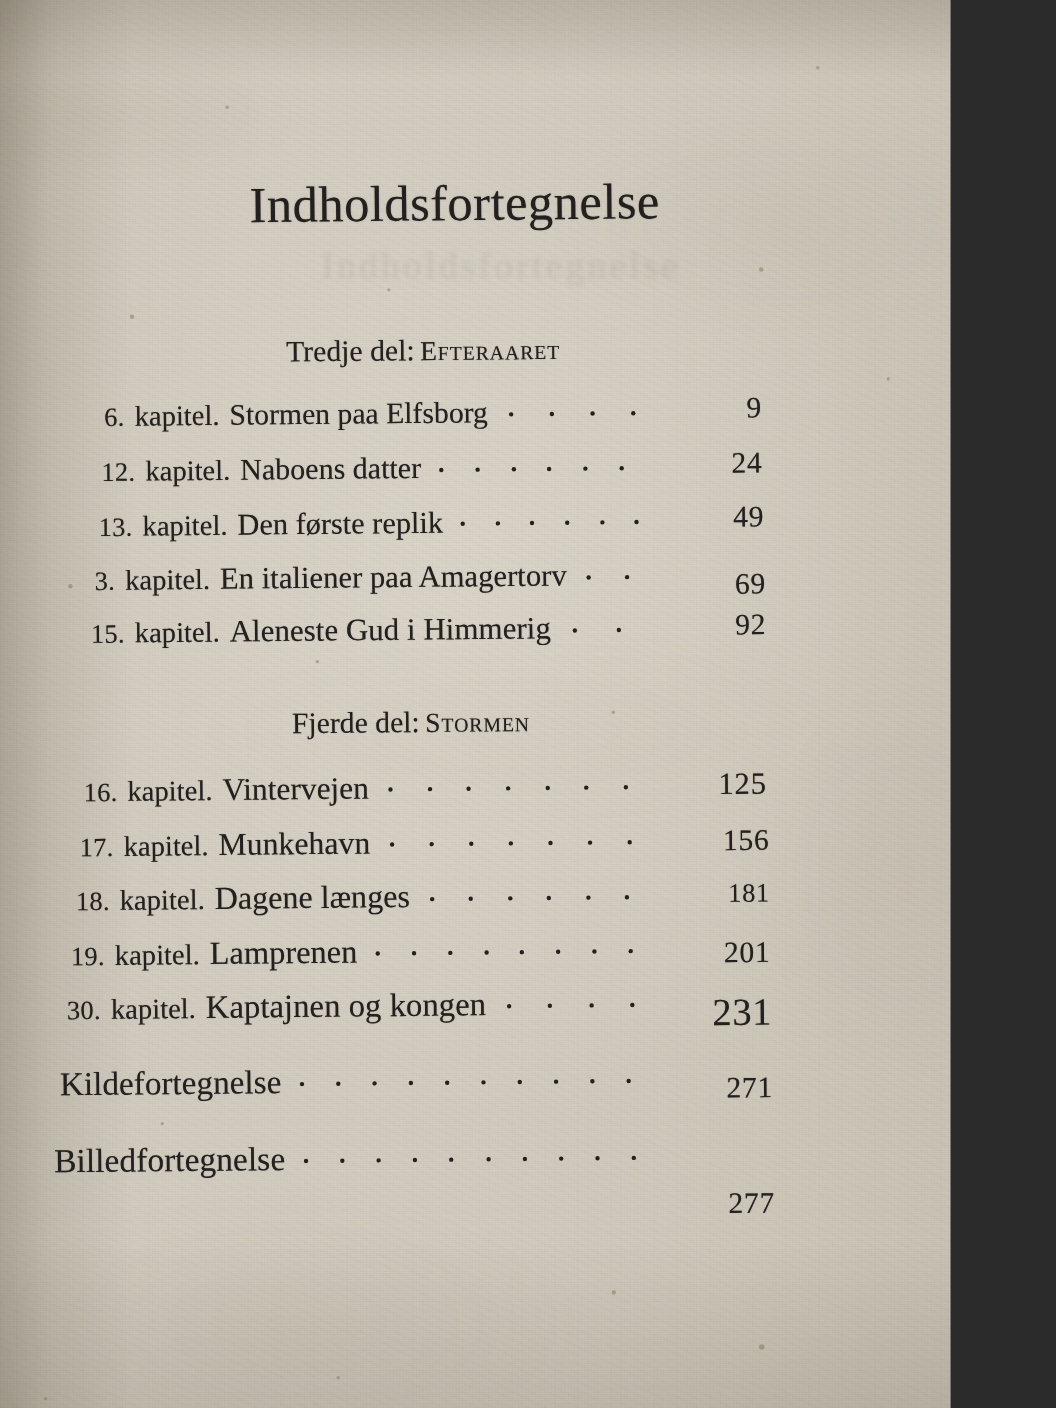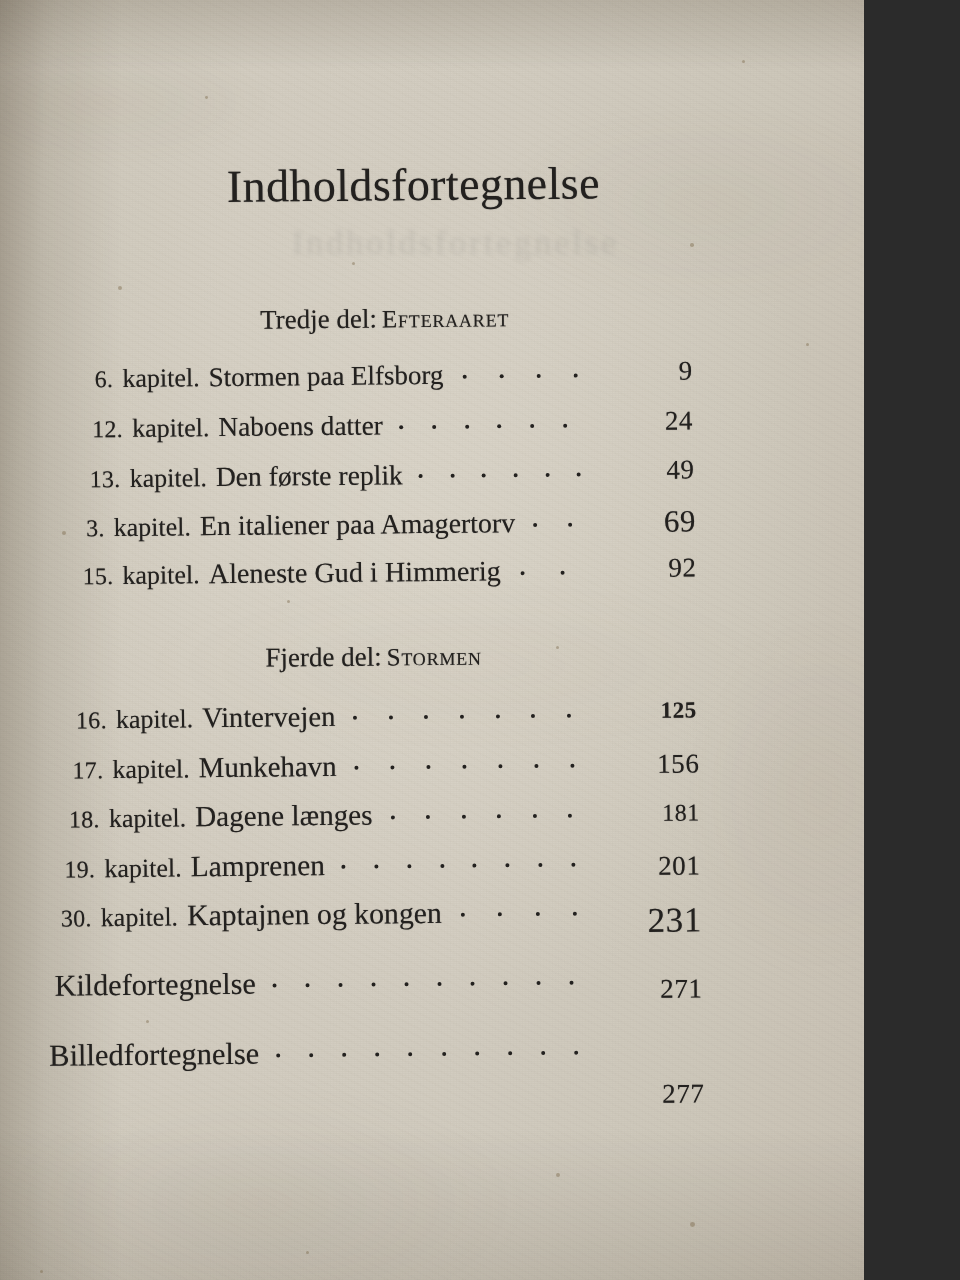--- a/index.html
+++ b/index.html
@@ -227,21 +227,21 @@
         <div class="toc-page" style="right: 169px; top: 457px; font-size: 27px;">49</div>
         <div class="toc-row" style="left: 86px; top: 505px; font-size: 27.9px;">
           <span class="toc-num">3.</span>
           <span class="toc-kap">kapitel.</span>
           <span class="toc-title">En italiener paa Amagertorv</span>
           <span class="leader" style="width: 70px;">
             <i style="left: 18px;"></i>
             <i style="left: 53px;"></i>
           </span>
         </div>
-        <div class="toc-page" style="right: 168px; top: 506px; font-size: 31px;">69</div>
+        <div class="toc-page" style="right: 168px; top: 518px; font-size: 27px;">69</div>
         <div class="toc-row" style="left: 82px; top: 553px; font-size: 28.2px;">
           <span class="toc-num">15.</span>
           <span class="toc-kap">kapitel.</span>
           <span class="toc-title">Aleneste Gud i Himmerig</span>
           <span class="leader" style="width: 80px;">
             <i style="left: 20px;"></i>
             <i style="left: 60px;"></i>
           </span>
         </div>
         <div class="toc-page" style="right: 168px; top: 555px; font-size: 27px;">92</div>
@@ -253,21 +253,21 @@
           <span class="leader" style="width: 250px;">
             <i style="left: 18px;"></i>
             <i style="left: 54px;"></i>
             <i style="left: 89px;"></i>
             <i style="left: 125px;"></i>
             <i style="left: 161px;"></i>
             <i style="left: 196px;"></i>
             <i style="left: 232px;"></i>
           </span>
         </div>
-        <div class="toc-page" style="right: 169px; top: 700px; font-size: 23px; font-weight: bold;">125</div>
+        <div class="toc-page" style="right: 169px; top: 700px; font-size: 28px;">125</div>
         <div class="toc-row" style="left: 70px; top: 746px; font-size: 28.9px;">
           <span class="toc-num">17.</span>
           <span class="toc-kap">kapitel.</span>
           <span class="toc-title">Munkehavn</span>
           <span class="leader" style="width: 252px;">
             <i style="left: 18px;"></i>
             <i style="left: 54px;"></i>
             <i style="left: 90px;"></i>
             <i style="left: 126px;"></i>
             <i style="left: 162px;"></i>

